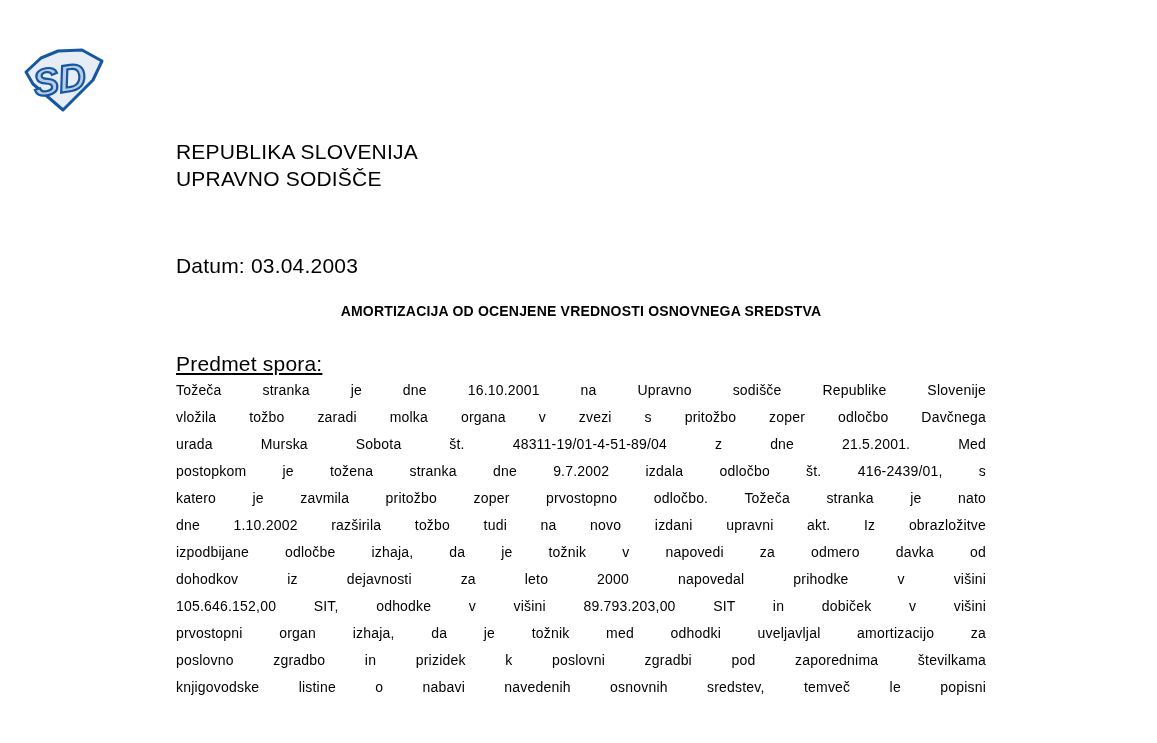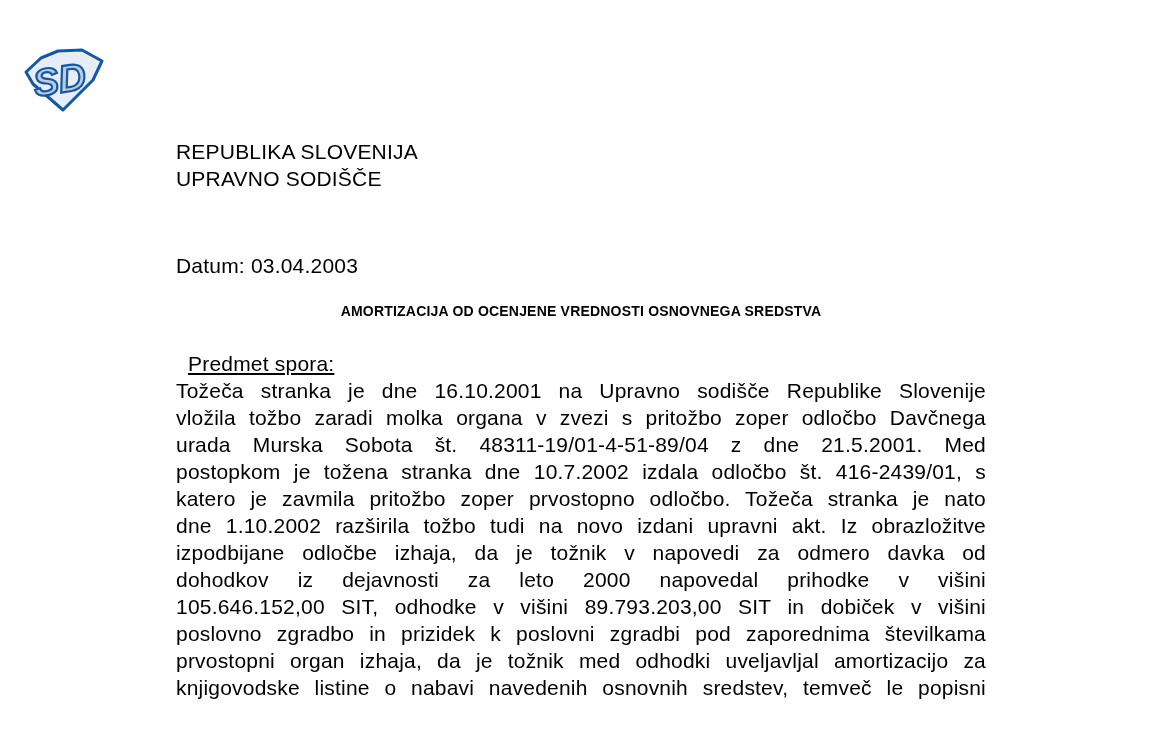--- a/index.html
+++ b/index.html
@@ -34,21 +34,21 @@
     letter-spacing:0.2px;
   }
   .section-heading {
     font-size:21px;
     line-height:27px;
     text-decoration:underline;
     white-space:nowrap;
     letter-spacing:0.2px;
   }
   .para .line {
-    font-size:21px;
+    font-size:14px;
     line-height:27px;
     height:27px;
     overflow:hidden;
     text-align:justify;
     text-align-last:justify;
     -moz-text-align-last:justify;
     letter-spacing:0.2px;
   }
 </style>
 </head>
@@ -63,30 +63,30 @@
     </svg>
   </div>
 
   <div class="abs col h-line" style="top:138px;">REPUBLIKA SLOVENIJA</div>
   <div class="abs col h-line" style="top:165px;">UPRAVNO SODIŠČE</div>
 
   <div class="abs col h-line" style="top:252px;">Datum: 03.04.2003</div>
 
   <div class="abs col doc-title" style="top:298px;">AMORTIZACIJA OD OCENJENE VREDNOSTI OSNOVNEGA SREDSTVA</div>
 
-  <div class="abs col section-heading" style="top:350px;margin-left:12px;">Predmet spora:</div>
+  <div class="abs col section-heading" style="top:350px;">Predmet spora:</div>
 
   <div class="abs col para" style="top:377px;">
       <div class="line">Tožeča stranka je dne 16.10.2001 na Upravno sodišče Republike Slovenije</div>
       <div class="line">vložila tožbo zaradi molka organa v zvezi s pritožbo zoper odločbo Davčnega</div>
       <div class="line">urada Murska Sobota št. 48311-19/01-4-51-89/04 z dne 21.5.2001. Med</div>
-      <div class="line">postopkom je tožena stranka dne 10.7.2002 izdala odločbo št. 416-2439/01, s</div>
+      <div class="line">postopkom je tožena stranka dne 9.7.2002 izdala odločbo št. 416-2439/01, s</div>
       <div class="line">katero je zavmila pritožbo zoper prvostopno odločbo. Tožeča stranka je nato</div>
       <div class="line">dne 1.10.2002 razširila tožbo tudi na novo izdani upravni akt. Iz obrazložitve</div>
       <div class="line">izpodbijane odločbe izhaja, da je tožnik v napovedi za odmero davka od</div>
       <div class="line">dohodkov iz dejavnosti za leto 2000 napovedal prihodke v višini</div>
       <div class="line">105.646.152,00 SIT, odhodke v višini 89.793.203,00 SIT in dobiček v višini</div>
+      <div class="line">prvostopni organ izhaja, da je tožnik med odhodki uveljavljal amortizacijo za</div>
       <div class="line">poslovno zgradbo in prizidek k poslovni zgradbi pod zaporednima številkama</div>
-      <div class="line">prvostopni organ izhaja, da je tožnik med odhodki uveljavljal amortizacijo za</div>
       <div class="line">knjigovodske listine o nabavi navedenih osnovnih sredstev, temveč le popisni</div>
     </div>
 
 </div>
 
 </body></html>

